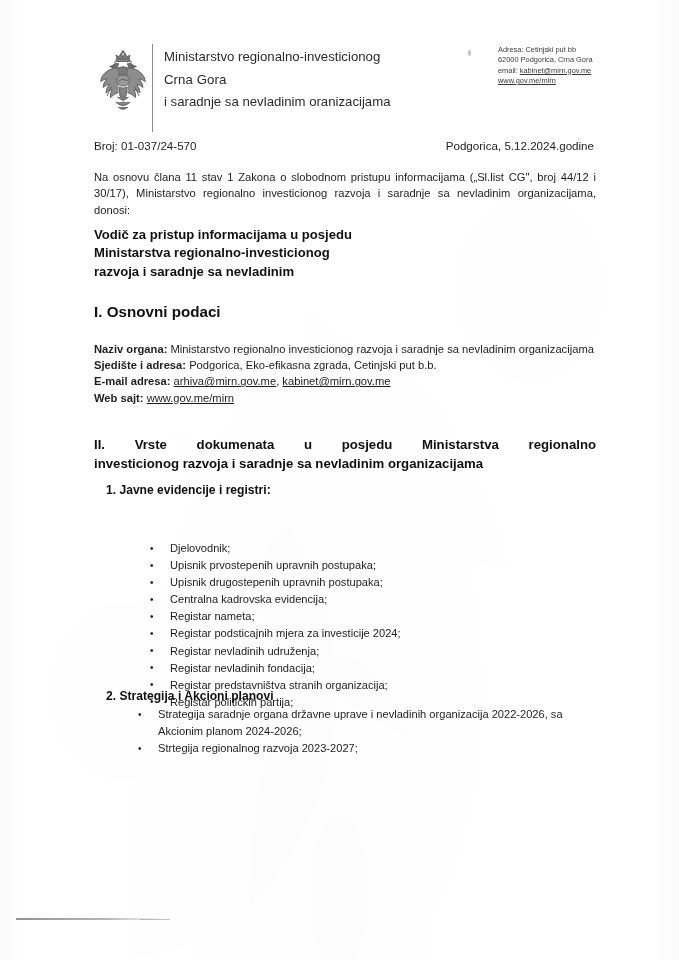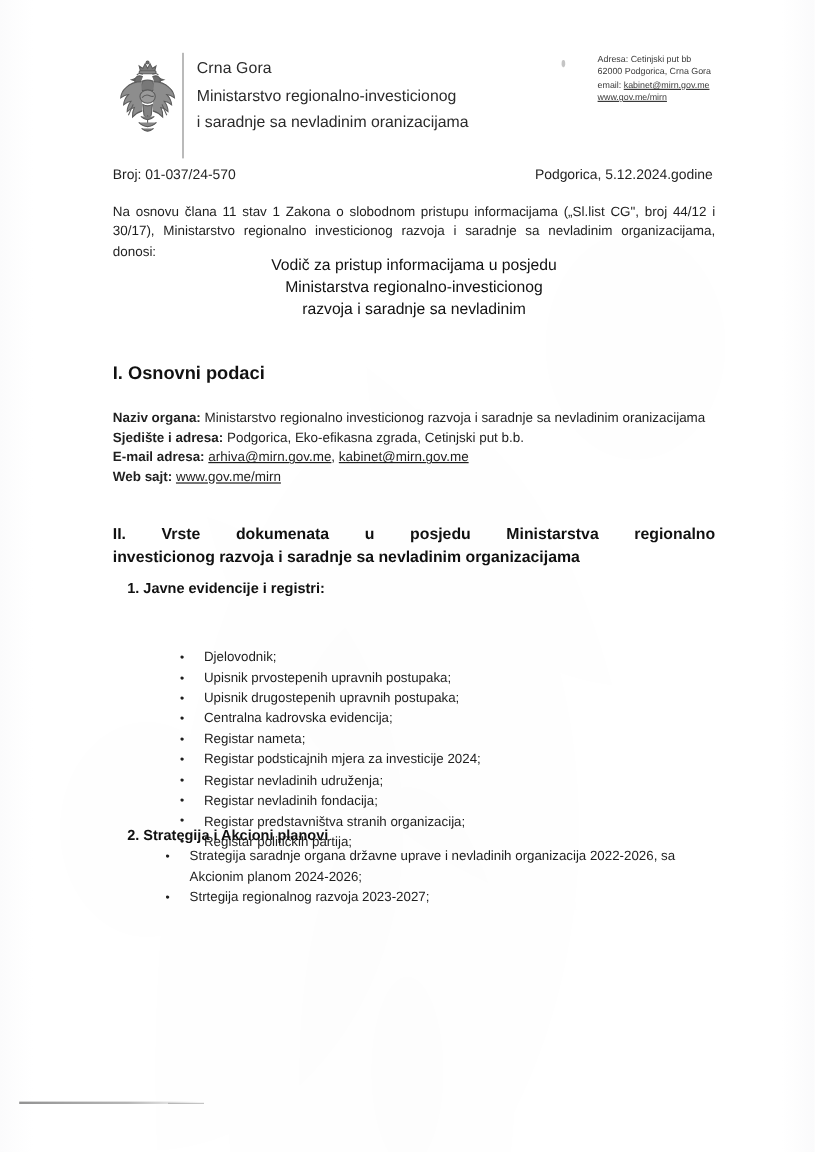--- a/index.html
+++ b/index.html
@@ -106,25 +106,25 @@
     left: 0; top: 169px;
     width: 502px;
     font-size: 11.2px;
     line-height: 16.4px;
     text-align: justify;
     color: #1f1f1f;
   }
 
   .doc-title {
     position: absolute;
-    left: 0; top: 212px;
+    left: 0; top: 226px;
     width: 502px;
-    text-align: center;
+    text-align: left;
     font-size: 13.1px;
-    font-weight: normal;
+    font-weight: bold;
     line-height: 18.3px;
     color: #111;
   }
 
   .h-section {
     position: absolute;
     left: 0;
     font-size: 15.2px;
     font-weight: bold;
     color: #111;
@@ -247,22 +247,22 @@
 
           <path d="M16 40 l-4 9"></path>
           <path d="M40 40 l4 9"></path>
         </g>
       </svg>
     </div>
 
     <div class="header-rule"></div>
 
     <div class="org-block">
+      <div class="org-line">Ministarstvo regionalno-investicionog</div>
       <div class="org-line l1">Crna Gora</div>
-      <div class="org-line">Ministarstvo regionalno-investicionog</div>
       <div class="org-line">i saradnje sa nevladinim oranizacijama</div>
     </div>
 
     <div class="addr-dot"></div>
 
     <div class="addr-block">
       <div>Adresa: Cetinjski put bb</div>
       <div>62000 Podgorica, Crna Gora</div>
       <div><span>email:</span> <span class="u">kabinet@mirn.gov.me</span></div>
       <div class="u">www.gov.me/mirn</div>
@@ -282,21 +282,21 @@
       <div>Vodič za pristup informacijama u posjedu</div>
       <div>Ministarstva regionalno-investicionog</div>
       <div>razvoja i saradnje sa nevladinim</div>
     </div>
 
     <div class="h-section" id="sec1">I. Osnovni podaci</div>
 
     <div class="basic">
       <div>
         <b>Naziv organa:</b>
-        <span>Ministarstvo regionalno investicionog razvoja i saradnje sa nevladinim oranizacijama</span>
+        <span>Ministarstvo regionalno investicionog razvoja i saradnje sa nevladinim organizacijama</span>
       </div>
       <div>
         <b>Sjedište i adresa:</b>
         <span>Podgorica, Eko-efikasna zgrada, Cetinjski put b.b.</span>
       </div>
       <div>
         <b>E-mail adresa:</b>
         <span class="u">arhiva@mirn.gov.me</span><span>,</span>
         <span class="u">kabinet@mirn.gov.me</span>
       </div>

